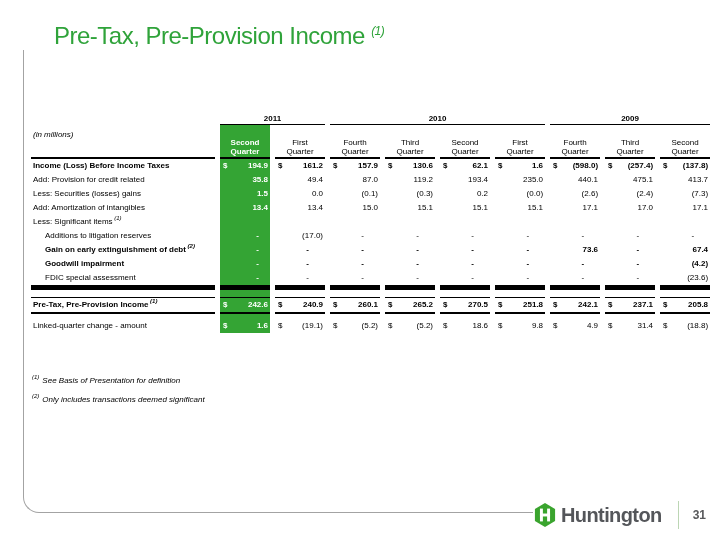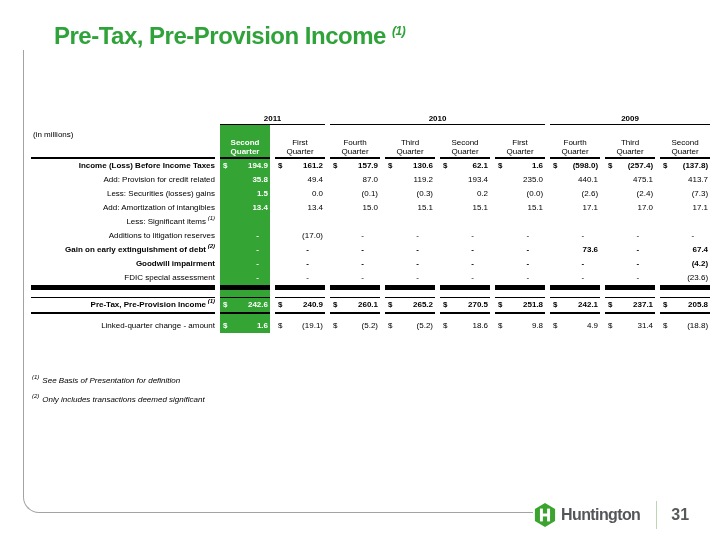--- a/index.html
+++ b/index.html
@@ -11,36 +11,36 @@
     --logo-gray:#54565a; --divider-green:#bcd6b4;
   }
   .frame {
     position:absolute; left:23px; top:50px; width:509px; height:462px;
     border-left:1px solid var(--line-gray);
     border-bottom:1px solid var(--line-gray);
     border-bottom-left-radius:16px;
   }
   .title {
     position:absolute; left:54px; top:22px; margin:0;
-    font-size:24px; font-weight:bold; color:var(--title-green);
+    font-size:24px; font-weight:normal; color:var(--title-green);
     letter-spacing:-0.5px; white-space:nowrap;
   }
   .title .sup { font-size:12px; font-style:italic; vertical-align:super; }
 
   .table-wrap { position:absolute; left:26px; top:108px; width:690px; }
   table {
     border-collapse:separate; border-spacing:5px 0; table-layout:fixed;
     font-size:8px; width:684px;
   }
   td { padding:0; height:14px; vertical-align:middle; line-height:1.15; overflow:hidden; }
   tr.spacer td { height:6px; }
   .year { text-align:center; font-weight:bold; border-bottom:1px solid #000; height:15px; vertical-align:bottom; padding-bottom:1px; }
   .qh { text-align:center; vertical-align:bottom; border-bottom:2px solid #000; padding-bottom:1px; height:28px; }
-  .inm { vertical-align:bottom; border-bottom:2px solid #000; padding-bottom:18px; padding-left:2px; }
-  .lbl { text-align:right; padding-left:2px; white-space:nowrap; }
+  .inm { font-style:italic; vertical-align:bottom; border-bottom:2px solid #000; padding-bottom:18px; padding-left:2px; }
+  .lbl { text-align:left; padding-left:2px; white-space:nowrap; }
   .lbl.ind { padding-left:14px; }
   .val { text-align:right; padding-right:2px; }
   .val.dash { padding-right:16px; }
   .green { background:var(--green); color:#fff; font-weight:bold; }
   .green.val.dash { padding-right:11px; }
   .money { display:flex; justify-content:space-between; align-items:center; padding:0 2px 0 3px; }
   .bold { font-weight:bold; }
   .bt { border-top:1px solid #000; }
   .bb1 { border-bottom:5px solid #000000; }
   .bb2 { border-bottom:2px solid #000; }
@@ -49,25 +49,25 @@
   .footnotes { position:absolute; left:32px; top:374px; font-size:8px; font-style:italic; }
   .footnote { margin-bottom:8px; }
   .footnote .fnsup { font-size:6px; vertical-align:super; margin-right:3px; }
 
   .logo-block {
     position:absolute; left:534px; top:500px; height:30px;
     display:flex; align-items:center;
   }
   .logo-icon { width:22px; height:24px; margin-right:5px; flex:none; }
   .logo-text {
-    font-size:16px; font-weight:bold; color:var(--logo-gray);
+    font-size:20px; font-weight:bold; color:var(--logo-gray);
     letter-spacing:-0.6px; white-space:nowrap;
   }
   .logo-divider { width:1px; height:28px; background:var(--divider-green); margin:0 14px 0 16px; }
-  .page-number { font-size:16px; font-weight:bold; color:#58595b; }
+  .page-number { font-size:12px; font-weight:bold; color:#58595b; }
 </style>
 </head>
 <body>
 
 <div class="slide" style="--green: #34a434; --title-green: #2fa33a; --line-gray: #a3a3a3; --logo-gray: #54565a; --divider-green: #bcd6b4;">
 
   <div class="frame"></div>
 
   <h1 class="title"><span>Pre-Tax, Pre-Provision Income</span>&nbsp;<span class="sup">(1)</span></h1>
 

